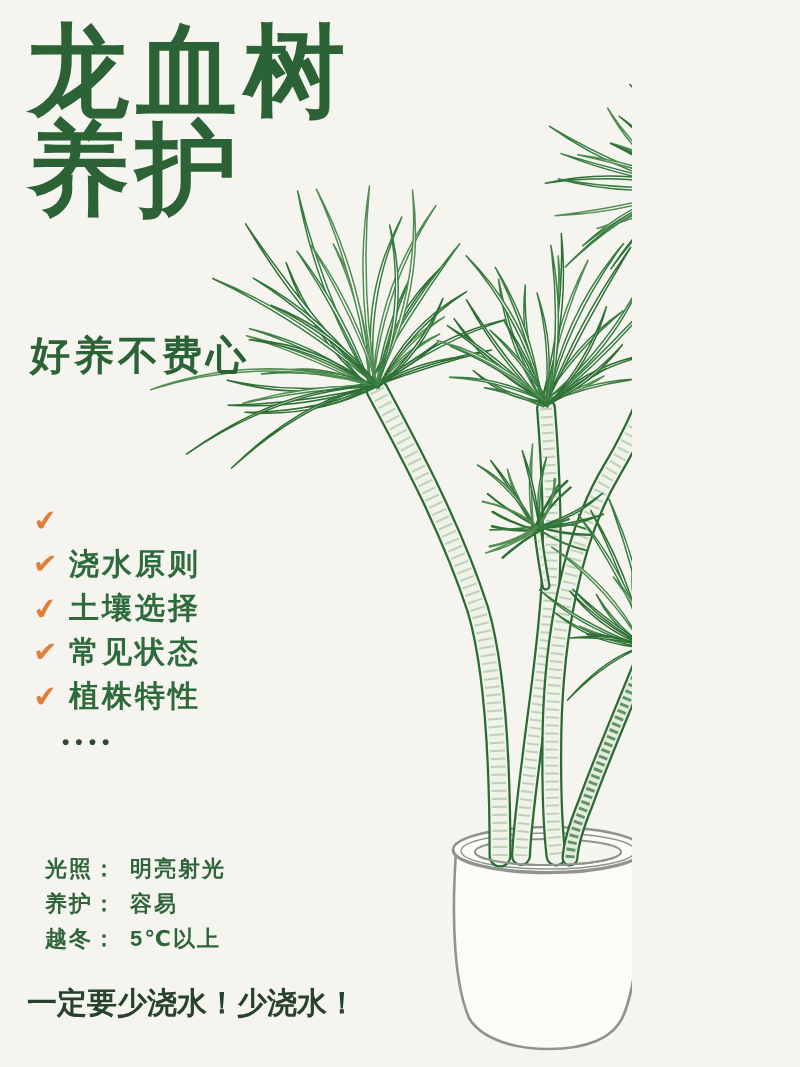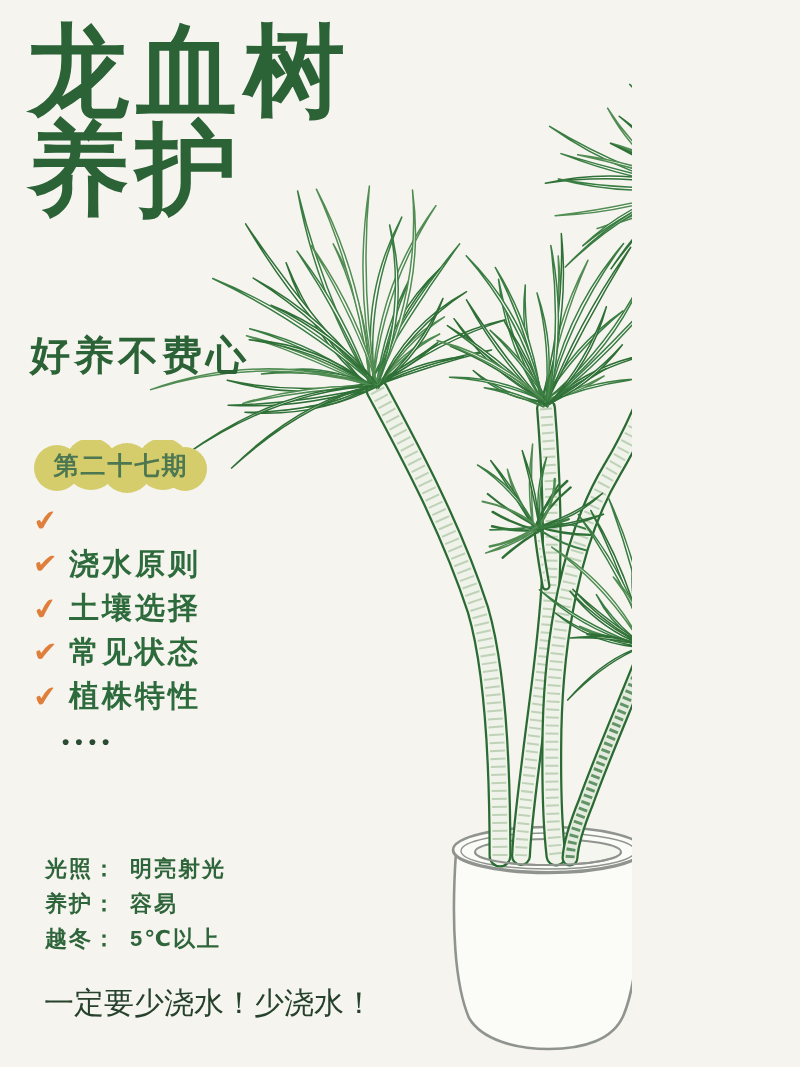--- a/index.html
+++ b/index.html
@@ -48,21 +48,21 @@
     left:62px;top:730px;font-size:21px;font-weight:900;
     color:var(--dots-green,#2a4a31);letter-spacing:6px;
   }
 
   .care{left:45px;top:851px;}
   .care-row{display:flex;align-items:center;height:35px;
     font-size:22px;font-weight:700;color:var(--care-green,#2f653a);letter-spacing:2px;}
   .care-value{margin-left:13px;white-space:nowrap;}
 
   .footer-warning{
-    left:44px;top:983px;font-size:30px;font-weight:400;
+    left:27px;top:983px;font-size:30px;font-weight:700;
     color:var(--footer-green,#26422c);letter-spacing:0px;white-space:nowrap;
   }
 </style>
 </head>
 <body>
 
 <div class="poster">
 
   <svg id="tree-svg" width="800" height="1067" viewBox="0 0 800 1067">
       <g>
@@ -265,32 +265,20 @@
       </g>
     </svg>
 
   <div class="layer title">
     <div class="title-line">龙血树</div>
     <div class="title-line">养护</div>
   </div>
 
   <div class="layer subtitle">好养不费心</div>
 
-  <div class="layer badge">
-    <svg width="178" height="53" viewBox="0 0 178 53">
-      <g fill="#d5cd6c">
-        <circle cx="25" cy="28" r="23"></circle>
-        <circle cx="59" cy="24" r="26"></circle>
-        <circle cx="95" cy="28" r="25"></circle>
-        <circle cx="131" cy="24" r="26"></circle>
-        <circle cx="153" cy="29" r="22"></circle>
-      </g>
-    </svg>
-    <div class="badge-label">第二十七期</div>
-  </div>
 
   <div class="layer checklist">
     <div class="check-item">
       <span class="check-mark">✔</span>
     </div>
     <div class="check-item">
       <span class="check-mark">✔</span>
       <span class="check-label">浇水原则</span>
     </div>
     <div class="check-item">

